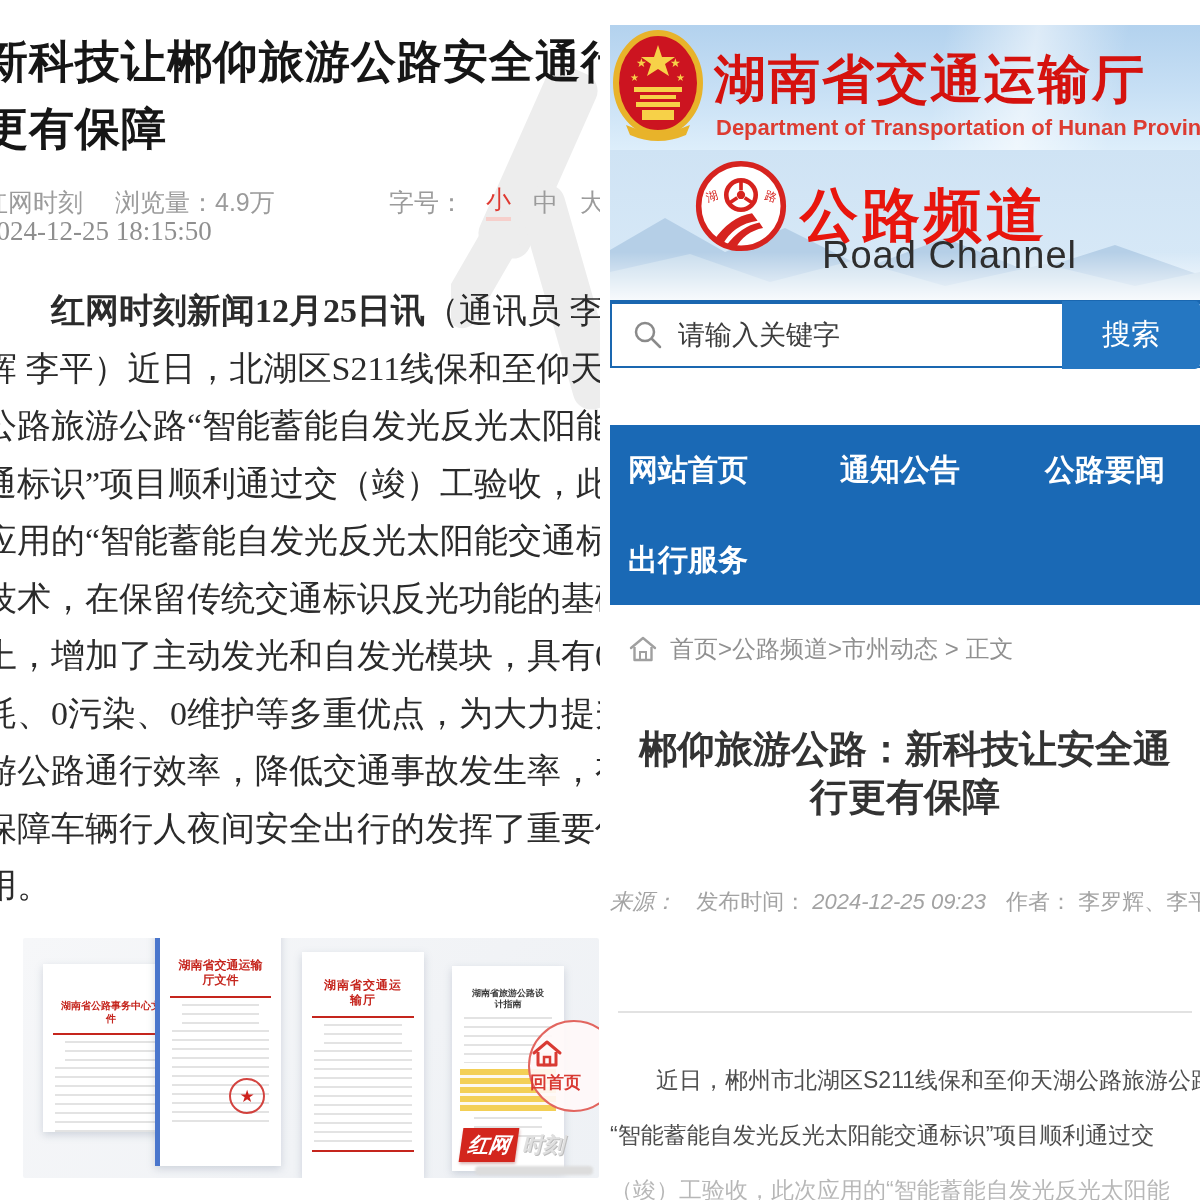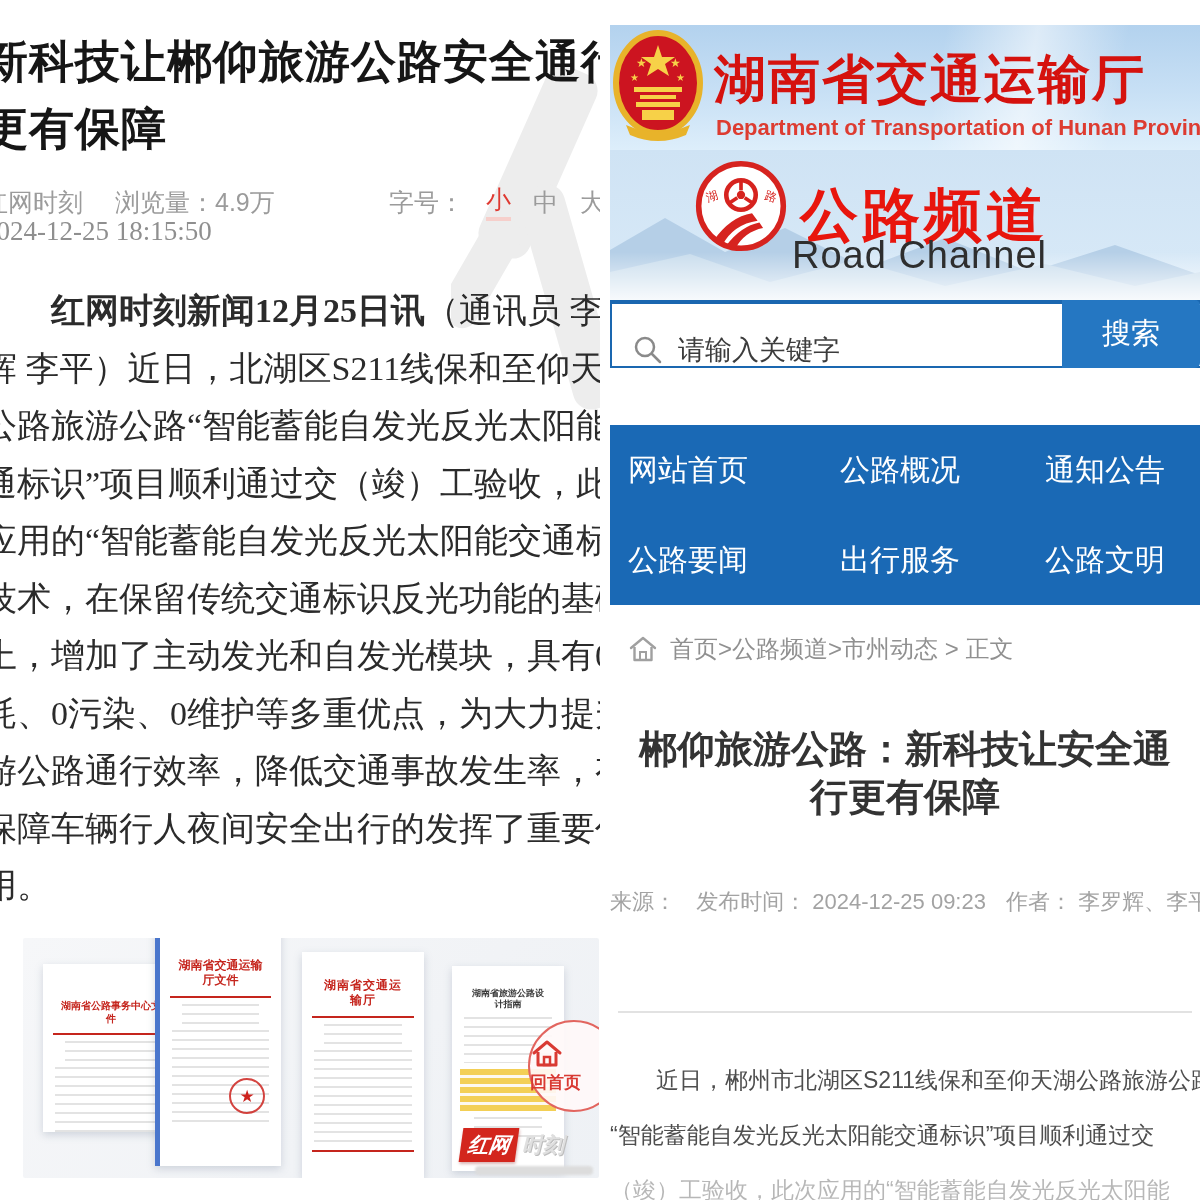--- a/index.html
+++ b/index.html
@@ -81,44 +81,44 @@
   .rp-subtitle { position:absolute; left:106px; top:90px; font-size:22px; font-weight:bold;
                  color:#dd3c31; white-space:nowrap; }
   .rp-header2 { position:absolute; top:125px; left:0; width:100%; height:150px; overflow:hidden;
                 background:linear-gradient(to bottom,#cfe3f4 0%,#d9eaf8 100%); }
   .rp-mountains { position:absolute; left:0; bottom:0; }
   .rp-fog { position:absolute; left:0; bottom:0; width:100%; height:48px;
             background:linear-gradient(to top,rgba(255,255,255,.85),rgba(255,255,255,0)); }
   .channel-logo { position:absolute; left:85px; top:10px; }
   .channel-name { position:absolute; left:190px; top:16px; font-size:58px; font-weight:900;
                   color:#e8150d; letter-spacing:4px; white-space:nowrap;margin-top:11px; }
-  .channel-en { position:absolute; left:182px; top:84px; font-size:38px; color:#2e2e2e;
+  .channel-en { position:absolute; left:212px; top:84px; font-size:38px; color:#2e2e2e;
                 letter-spacing:1px; white-space:nowrap; }
   .rp-search { position:absolute; top:275px; left:0; width:100%; height:68px; background:#fff;
                border-top:4px solid #1a67b0; border-bottom:2px solid #1a67b0; border-left:2px solid #1a67b0;
-               display:flex; align-items:flex-end; }
+               display:flex; align-items:center; }
   .search-icon { margin-left:20px; flex:0 0 auto; }
   .rp-search input { border:none; outline:none; font-size:27px; color:#333; flex:1 1 auto;
                      margin-left:14px; min-width:0; font-family:inherit; }
   .rp-search input::placeholder { color:#3c3c3c; opacity:1; }
   .search-btn { flex:0 0 auto; width:138px; height:68px; margin-top:-2px; margin-bottom:-2px;
                 background:#2577c2; color:#fff; font-size:29px; border:none;
                 border-radius:0 5px 5px 0; cursor:pointer; font-family:inherit; }
   .rp-nav { position:absolute; top:400px; left:0; width:100%; height:180px; background:#1a69b5;
             display:grid; grid-template-columns:212px 205px 1fr; grid-auto-rows:90px;
-            align-items:center; padding-left:18px; }
+            align-items:center; padding-left:18px;font-weight:bold; }
   .rp-nav .nav-item { color:#fff; font-size:30px; cursor:pointer; white-space:nowrap; }
   .rp-breadcrumb { position:absolute; top:606px; left:18px; height:36px; display:flex;
                    align-items:center; color:#909090; font-size:24px; cursor:pointer; }
   .rp-breadcrumb .bc-text { margin-left:12px; white-space:nowrap; }
   .rp-article-title { position:absolute; top:700px; left:15px; width:560px; text-align:center;
                       font-size:38px; font-weight:bold; color:#333; line-height:48px; }
   .rp-article-meta { position:absolute; top:862px; left:0; width:100%; text-align:center;
                      font-size:22px; color:#a3a3a3; white-space:nowrap; }
-  .rp-article-meta .mg { margin-right:14px; }
+  .rp-article-meta .mg { margin-right:14px;font-style:italic; }
   .rp-font-row { position:absolute; top:932px; left:0; width:100%; text-align:center;
                  font-size:24px; color:#9e9e9e; }
   .rp-font-row .fopt { margin:0 7px; cursor:pointer; }
   .rp-font-row .fopt-small { color:#4a86c6; }
   .rp-divider { position:absolute; top:986px; left:8px; right:8px; height:2px; background:#e2e2e2; }
   .rp-body { position:absolute; top:1028px; left:0; width:590px; font-size:23px; color:#4e4e4e;
              line-height:55px; }
   .rp-body .line { white-space:nowrap; }
   .rp-body .indent { text-indent:46px; }
   .rp-body .faded { opacity:.4; }
@@ -270,25 +270,23 @@
       <svg class="search-icon" width="32" height="32" viewBox="0 0 32 32">
         <circle cx="13" cy="13" r="9" fill="none" stroke="#8a8a8a" stroke-width="2.5"></circle>
         <line x1="20" y1="20" x2="28" y2="28" stroke="#8a8a8a" stroke-width="2.5" stroke-linecap="round"></line>
       </svg>
       <input type="text" placeholder="请输入关键字" style="">
       <button class="search-btn">搜索</button>
     </div>
 
     <nav class="rp-nav">
       <div class="nav-item">网站首页</div>
-      <div class="nav-item">公路概况</div>
       <div class="nav-item">通知公告</div>
       <div class="nav-item">公路要闻</div>
       <div class="nav-item">出行服务</div>
-      <div class="nav-item">公路文明</div>
     </nav>
 
     <div class="rp-breadcrumb">
       <svg width="30" height="28" viewBox="0 0 30 28">
         <path d="M3 13 L15 3 L27 13" fill="none" stroke="#a0a0a0" stroke-width="2.4" stroke-linecap="round" stroke-linejoin="round"></path>
         <path d="M6.5 12 V25 H23.5 V12" fill="none" stroke="#a0a0a0" stroke-width="2.4" stroke-linejoin="round"></path>
         <rect x="12" y="17" width="6" height="8" fill="none" stroke="#a0a0a0" stroke-width="2"></rect>
       </svg>
       <span class="bc-text">首页&gt;公路频道&gt;市州动态 &gt; 正文</span>
     </div>

